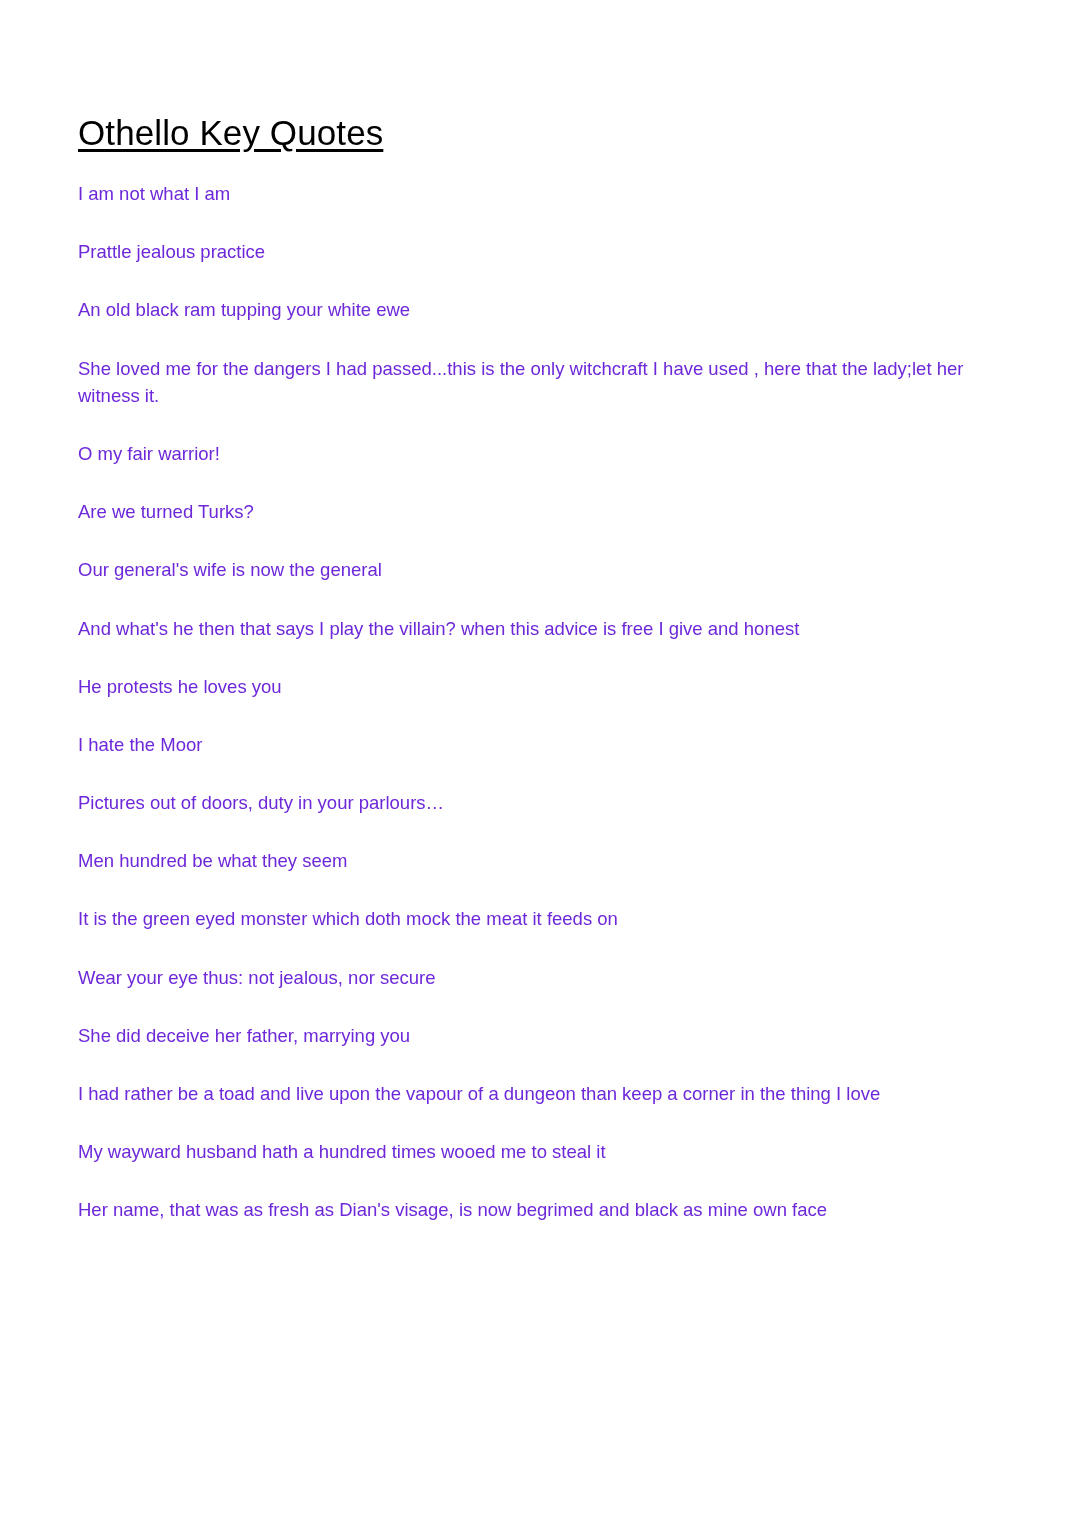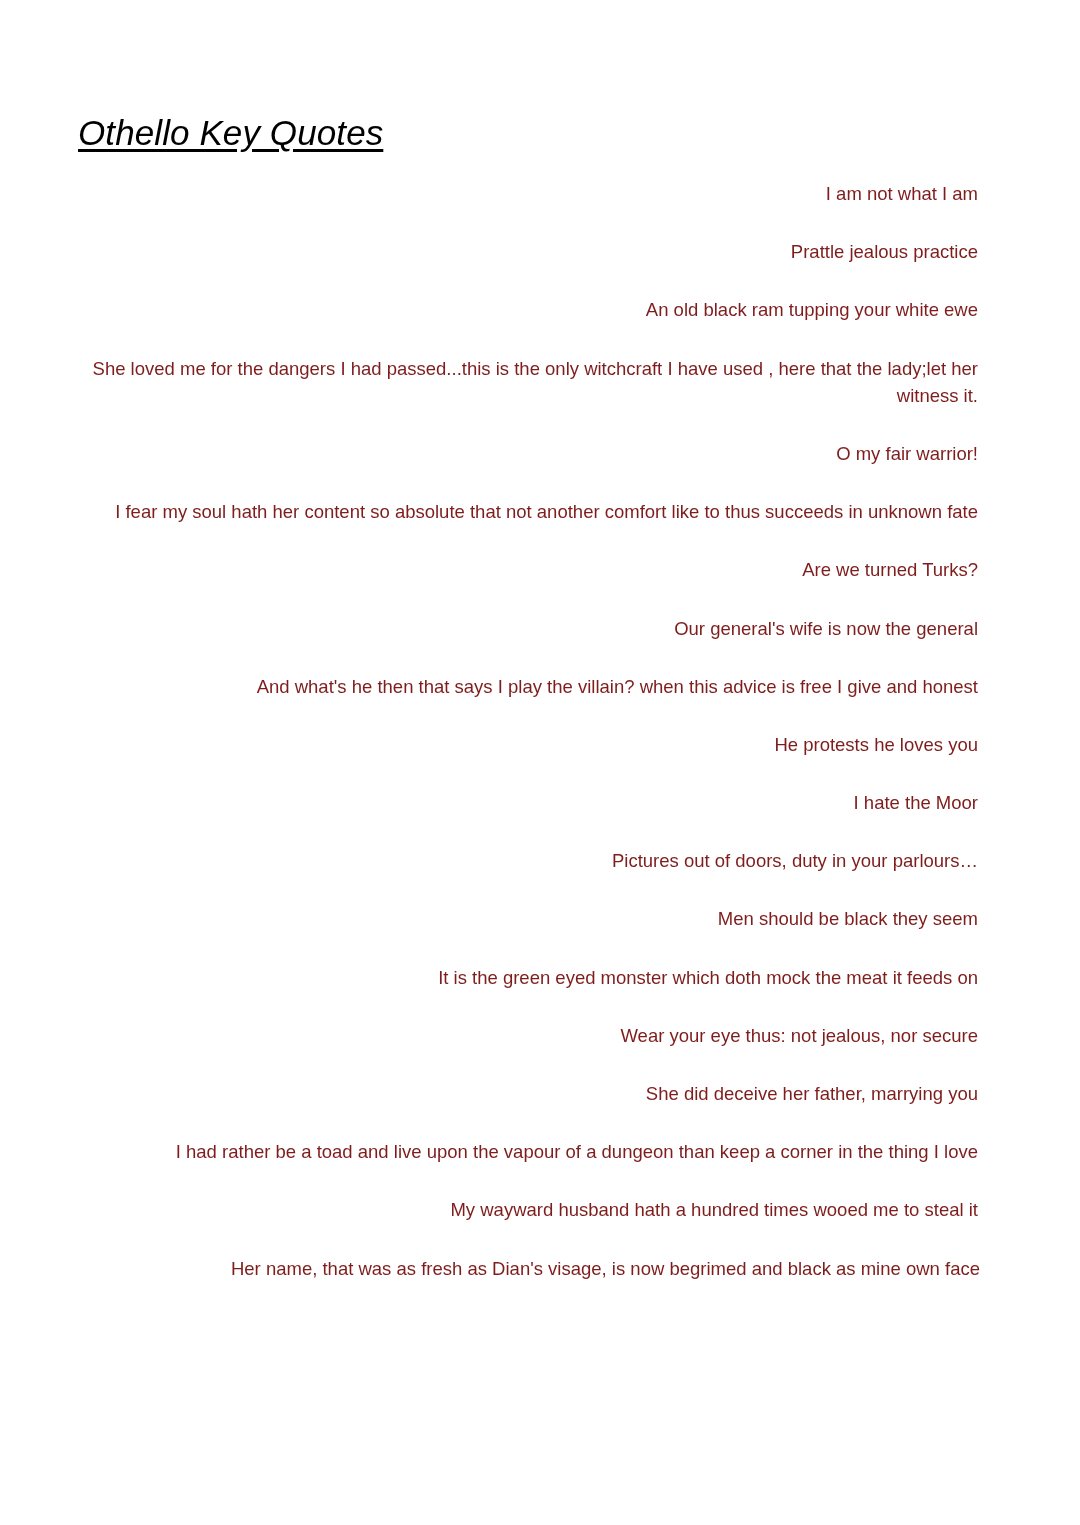--- a/index.html
+++ b/index.html
@@ -22,60 +22,56 @@
     padding: 112px 100px 40px 78px;
   }
   .doc-title {
     font-size: 35px;
     font-weight: 400;
     line-height: 1.2;
     margin: 0 0 26px 0;
     text-decoration: underline;
     text-underline-offset: 4px;
     letter-spacing: 0.1px;
-    font-style: italic;
   }
   .quote-list {
     list-style: none;
     margin: 0;
     padding: 0;
   }
   .quote {
     font-size: 18.5px;
     line-height: 1.47;
     margin: 0 0 31px 0;
     max-width: 900px;
-    color: #7f1d1d;
-    text-align: right;
+    color: #6d28d9;
   }
   .quote:last-child {
     margin-bottom: 0;
-    margin-left: 40px;
   }
 </style>
 </head>
 <body>
 
 <div class="page">
   <h1 class="doc-title">Othello Key Quotes</h1>
 
   <div class="quote-list">
     <p class="quote">I am not what I am</p>
     <p class="quote">Prattle jealous practice</p>
     <p class="quote">An old black ram tupping your white ewe</p>
     <p class="quote">She loved me for the dangers I had passed...this is the only witchcraft I have used , here that the lady;let her witness it.</p>
     <p class="quote">O my fair warrior!</p>
-    <p class="quote">I fear my soul hath her content so absolute that not another comfort like to thus succeeds in unknown fate</p>
     <p class="quote">Are we turned Turks?</p>
     <p class="quote">Our general's wife is now the general</p>
     <p class="quote">And what's he then that says I play the villain? when this advice is free I give and honest</p>
     <p class="quote">He protests he loves you</p>
     <p class="quote">I hate the Moor</p>
     <p class="quote">Pictures out of doors, duty in your parlours…</p>
-    <p class="quote">Men should be black they seem</p>
+    <p class="quote">Men hundred be what they seem</p>
     <p class="quote">It is the green eyed monster which doth mock the meat it feeds on</p>
     <p class="quote">Wear your eye thus: not jealous, nor secure</p>
     <p class="quote">She did deceive her father, marrying you</p>
     <p class="quote">I had rather be a toad and live upon the vapour of a dungeon than keep a corner in the thing I love</p>
     <p class="quote">My wayward husband hath a hundred times wooed me to steal it</p>
     <p class="quote">Her name, that was as fresh as Dian's visage, is now begrimed and black as mine own face</p>
   </div>
 </div>
 
 </body></html>

